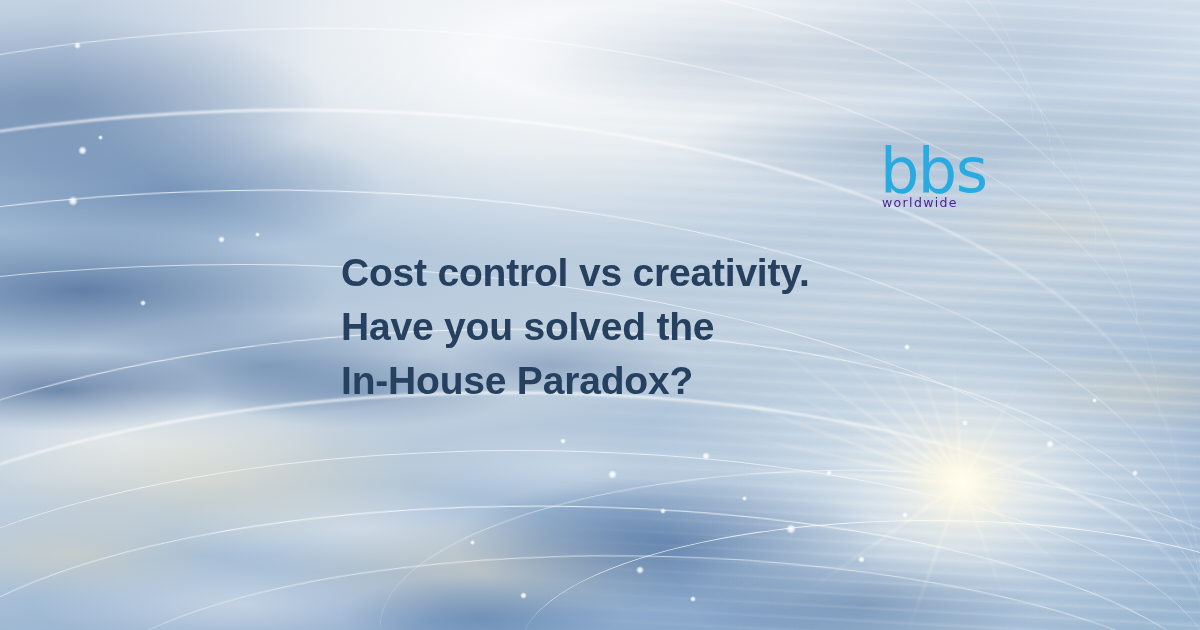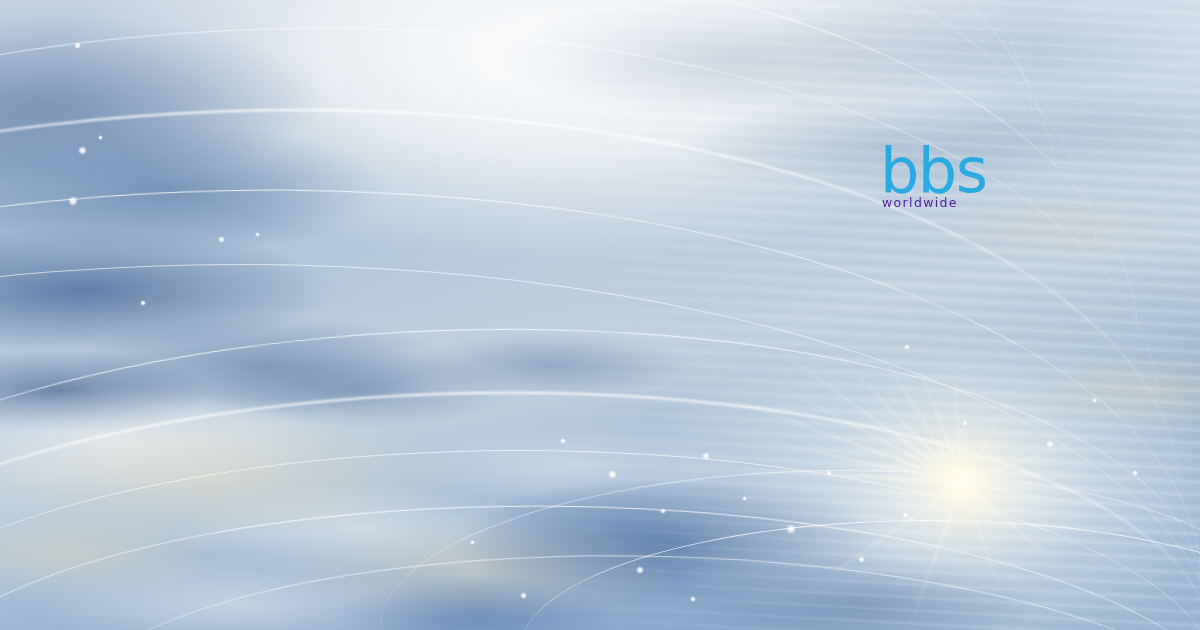--- a/index.html
+++ b/index.html
@@ -254,19 +254,24 @@
     <div class="spark" style="left:690px; top:596px; width:6px;  height:6px;"></div>
     <div class="spark" style="left:470px; top:540px; width:5px;  height:5px;"></div>
     <div class="spark" style="left:520px; top:592px; width:7px;  height:7px;"></div>
     <div class="spark" style="left:962px; top:420px; width:6px;  height:6px;"></div>
     <div class="spark" style="left:1046px;top:440px; width:8px;  height:8px;"></div>
     <div class="spark" style="left:1092px;top:398px; width:5px;  height:5px;"></div>
     <div class="spark" style="left:904px; top:344px; width:6px;  height:6px;"></div>
     <div class="spark" style="left:1132px;top:470px; width:6px;  height:6px;"></div>
   </div>
 
+  <div class="headline">
+    <span class="hl-line">Cost control vs creativity.</span>
+    <span class="hl-line">Have you solved the</span>
+    <span class="hl-line">In-House Paradox?</span>
+  </div>
 
   <div class="logo">
     <span class="logo-mark">bbs</span>
     <span class="logo-sub">worldwide</span>
   </div>
 
 </div>
 
 </body></html>

